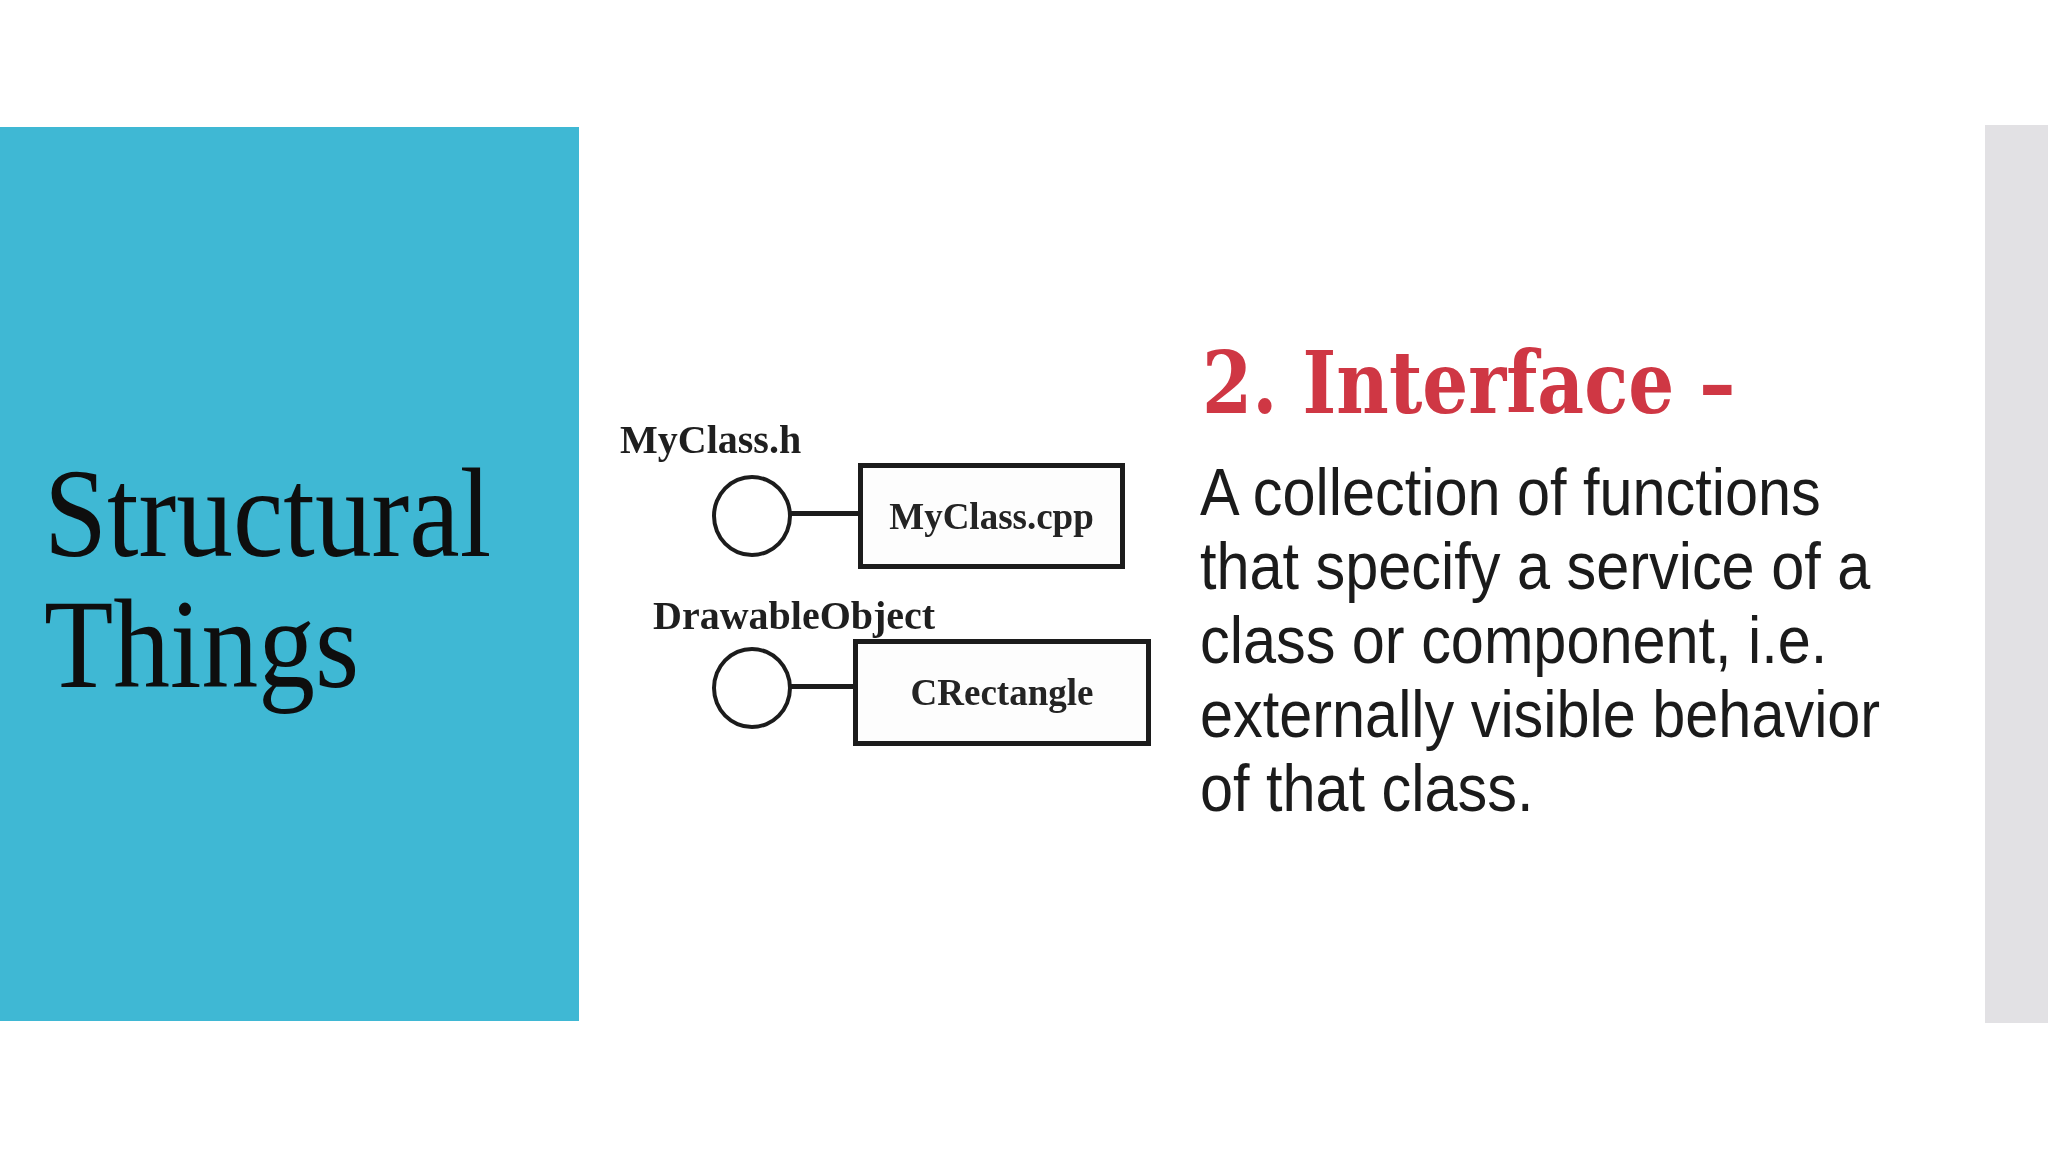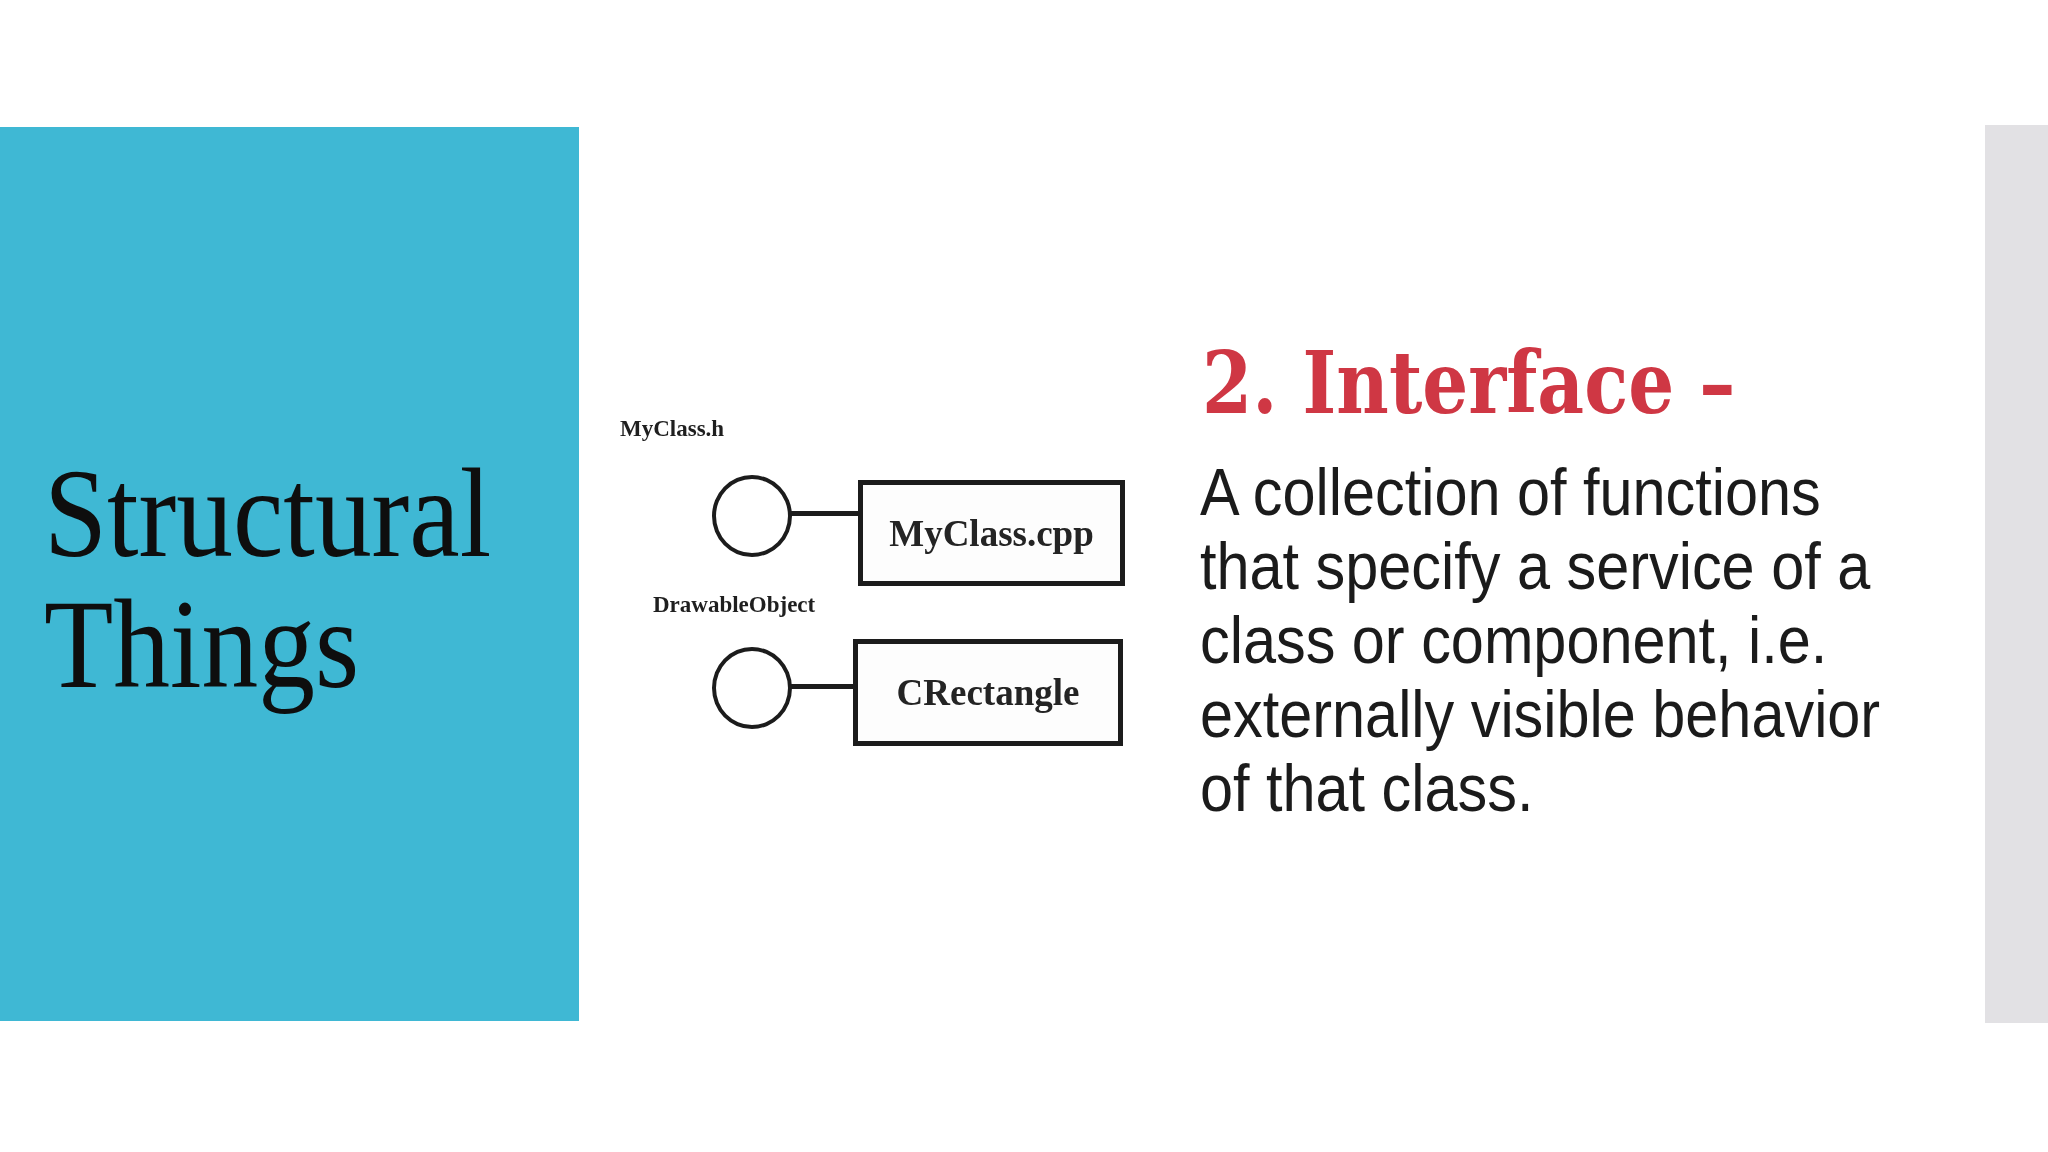--- a/index.html
+++ b/index.html
@@ -48,21 +48,21 @@
     height: 898px;
     background: #e2e1e4;
   }
 
   
   .diagram { position: absolute; left: 0; top: 0; }
   .if-label {
     position: absolute;
     font-family: "Liberation Serif", serif;
     font-weight: bold;
-    font-size: 23px;
+    font-size: 40px;
     color: #1f1f1f;
     white-space: nowrap;
   }
   .if-label.one { left: 620px; top: 416px; }
   .if-label.two { left: 653px; top: 592px; }
   .lollipop-circle {
     position: absolute;
     width: 72px;
     height: 74px;
     border: 4px solid #1c1c1c;
@@ -86,22 +86,22 @@
     box-sizing: border-box;
     display: flex;
     align-items: center;
     justify-content: center;
     font-family: "Liberation Serif", serif;
     font-weight: bold;
     font-size: 37px;
     color: #242424;
     white-space: nowrap;
   }
-  .class-box.one { left: 858px; top: 480px; width: 267px; height: 106px; }
-  .class-box.two { left: 853px; top: 639px; width: 270px; height: 107px; }
+  .class-box.one { left: 858px; top: 463px; width: 267px; height: 106px; }
+  .class-box.two { left: 853px; top: 639px; width: 298px; height: 107px; }
 
   
   .heading {
     position: absolute;
     left: 1202px;
     top: 336px;
     font-family: "DejaVu Serif", serif;
     font-weight: bold;
     font-size: 86px;
     line-height: 1.1;

